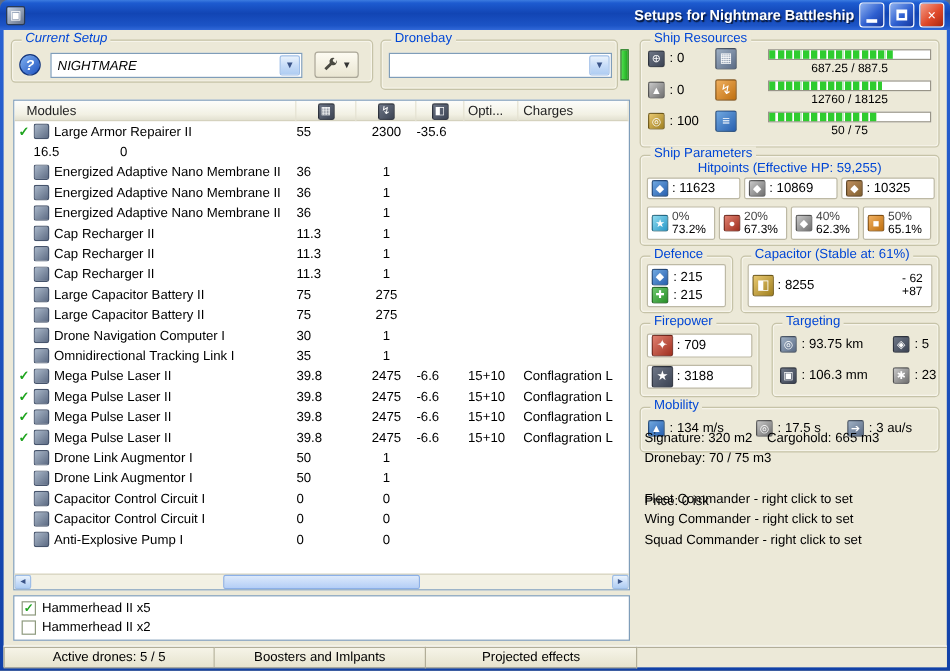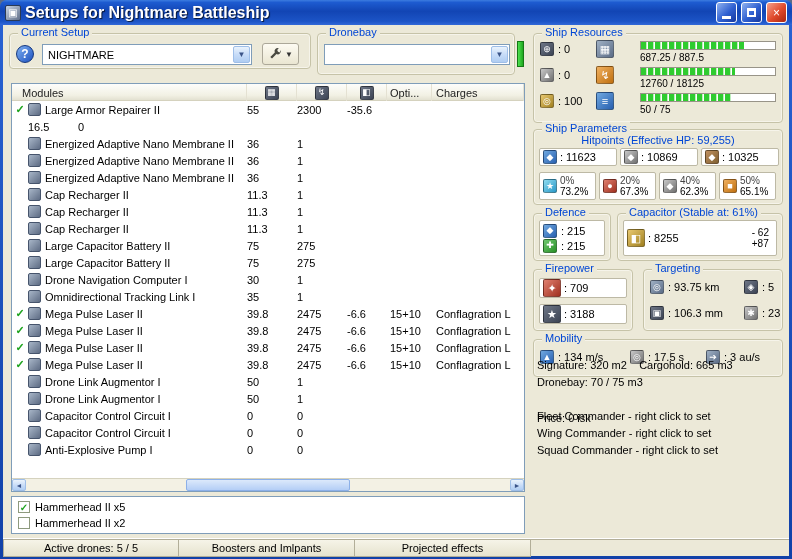--- a/index.html
+++ b/index.html
@@ -4,21 +4,21 @@
 <style>
   *{box-sizing:border-box;}
   html,body{margin:0;padding:0;}
   body{font-family:"Liberation Sans",sans-serif;font-size:11px;color:#000;background:#5A6B88;}
   .window{width:792px;height:559px;position:relative;background:linear-gradient(180deg,#2A63D4,#1141A8);border-radius:7px 7px 0 0;overflow:hidden;}
 
   
   .titlebar{position:absolute;left:0;top:0;width:792px;height:25px;display:flex;align-items:center;gap:4px;padding:0 5px;
     background:linear-gradient(180deg,#3C7CE0 0%,#1D5BD0 10%,#1245B4 45%,#1C54C6 85%,#3168D8 100%);}
   .appicon{width:16px;height:16px;border-radius:2px;background:linear-gradient(135deg,#C8D4E4,#62708A);border:1px solid #2A3A54;color:#fff;font-size:10px;display:flex;align-items:center;justify-content:center;}
-  .wtitle{flex:1;color:#fff;font-weight:bold;font-size:16px;text-shadow:1px 1px 1px rgba(0,0,0,.75);white-space:nowrap;overflow:hidden;}
+  .wtitle{flex:1;color:#fff;font-weight:bold;font-size:12px;text-shadow:1px 1px 1px rgba(0,0,0,.75);white-space:nowrap;overflow:hidden;text-align:right;}
   .tbtn{width:21px;height:21px;border-radius:3px;border:1px solid #fff;display:flex;align-items:center;justify-content:center;color:#fff;font-size:12px;line-height:1;}
   .tbtn.blue{background:linear-gradient(135deg,#8FB2F0,#2E5FD0 55%,#16389E);}
   .tbtn.red{background:linear-gradient(135deg,#F3A08C,#E0492A 55%,#A82610);}
   .minbar{display:block;width:9px;height:3px;background:#fff;margin-top:9px;}
   .maxbox{display:block;width:9px;height:9px;border:2px solid #fff;border-top-width:3px;}
 
   
   .content{position:absolute;left:3px;top:25px;width:786px;height:531px;background:#ECE9D8;}
 
   .group{position:absolute;border:1px solid #C6C3A8;border-radius:4px;box-shadow:inset 0 0 0 1px #F6F4EA;}
@@ -50,21 +50,21 @@
   
   .modlist{position:absolute;left:8px;top:58px;width:514px;height:409px;background:#fff;border:1px solid #7F9DB9;overflow:hidden;}
   .mhead{display:flex;height:17px;background:linear-gradient(180deg,#FDFDFB,#F2F1E4 70%,#E3E1D1);border-bottom:1px solid #D5D2BE;align-items:center;color:#222;}
   .mhead>div{height:17px;display:flex;align-items:center;border-right:1px solid #E4E1D2;padding-top:1px;}
   .hmodules{width:235px;padding-left:10px;}
   .hcpu{width:50px;justify-content:center;} .hpg{width:50px;justify-content:center;} .hcap{width:40px;justify-content:center;}
   .hopti{width:45px;padding-left:3px;} .hchg{flex:1;padding-left:4px;text-align:center;}
   .mrow{display:flex;height:17px;align-items:center;white-space:nowrap;}
   .cchk{width:16px;text-align:center;color:#1FA41F;font-weight:bold;}
   .cname{width:219px;display:flex;align-items:center;gap:4px;overflow:hidden;}
-  .ccpu{width:50px;} .cpg{width:50px;} .ccap{width:40px;} .copti{width:45px;padding-left:3px;} .cchg{flex:1;padding-left:4px;overflow:hidden;}
+  .ccpu{width:50px;} .cpg{width:50px;text-align:center;} .ccap{width:40px;} .copti{width:45px;padding-left:3px;} .cchg{flex:1;padding-left:4px;overflow:hidden;}
   .modico{width:13px;height:13px;min-width:13px;border-radius:2px;background:linear-gradient(135deg,#A8B6C8,#5E6C84);border:1px solid #46546C;}
 
   .hscroll{position:absolute;left:0;bottom:0;width:512px;height:13px;background:#F3F1E4;display:flex;border-top:1px solid #D5D2BE;}
   .sarrow{width:14px;height:12px;border:1px solid #9EBEE8;border-radius:2px;background:linear-gradient(180deg,#EAF3FC,#C7DCF8 55%,#AFCDF2);color:#3A5488;font-size:7px;display:flex;align-items:center;justify-content:center;}
   .strack{flex:1;position:relative;}
   .sthumb{position:absolute;left:33%;width:34%;top:0;height:12px;border:1px solid #8CB0E8;border-radius:2px;background:linear-gradient(180deg,#DCE9FB,#B4CEF6);}
 
   
   .dronebox{position:absolute;left:8px;top:471px;width:514px;height:38px;background:#fff;border:1px solid #7F9DB9;padding:2px 4px;}
   .drow{height:16px;display:flex;align-items:center;}
@@ -72,21 +72,21 @@
 
   
   .bottombar{position:absolute;left:0;top:513px;width:786px;height:18px;display:flex;background:#ECE9D8;border-top:1px solid #FFFFFF;}
   .btab{width:176px;height:18px;display:flex;align-items:center;justify-content:center;border:1px solid #B2AE98;background:linear-gradient(180deg,#F6F4E8,#E6E3CE);}
   .btab+.btab{border-left:none;}
   .bfill{flex:1;border-top:1px solid #B2AE98;}
 
   
   .bar{position:absolute;height:9px;background:#fff;border:1px solid #989488;}
   .bar i{display:block;height:100%;background:repeating-linear-gradient(90deg,#2FCC2F 0,#2FCC2F 5px,#BDEFBD 5px,#BDEFBD 6px,#fff 6px,#fff 7px);}
-  .bartext{position:absolute;font-size:10px;text-align:left;}
+  .bartext{position:absolute;font-size:10px;text-align:center;}
   .stat{position:absolute;display:flex;align-items:center;gap:4px;white-space:nowrap;}
   .scell{position:absolute;background:#fff;border:1px solid #BDB9A5;border-radius:2px;display:flex;align-items:center;gap:3px;padding:0 3px;white-space:nowrap;}
   .rescell{flex-direction:row;}
   .resvals{display:flex;flex-direction:column;line-height:11px;font-size:10px;}
   .resvals .t{color:#444;}
   .hp-title{position:absolute;color:#0046D5;width:100%;text-align:center;}
   .sumline{position:absolute;left:534px;white-space:nowrap;}
 </style>
 </head>
 <body>
@@ -100,21 +100,21 @@
         <span class="minbar"></span>
       </span>
     <span class="tbtn blue">
         <span class="maxbox"></span>
       </span>
     <span class="tbtn red">×</span>
   </div>
 
   <div class="content">
 
-    <div class="group" style="left:6px;top:8px;width:302px;height:36px;">
+    <div class="group" style="left:6px;top:8px;width:302px;height:36px;font-style:italic;">
       <span class="glabel">Current Setup</span>
       <span class="helpbtn" style="left:6px;top:11px;">
           <span>?</span>
         </span>
       <div class="combo" style="left:32px;top:10px;width:210px;">
         <span class="val">NIGHTMARE</span>
         <span class="drop">▼</span>
       </div>
       <span class="toolbtn" style="left:252px;top:9px;">
         <svg width="14" height="14" viewBox="0 0 14 14">

